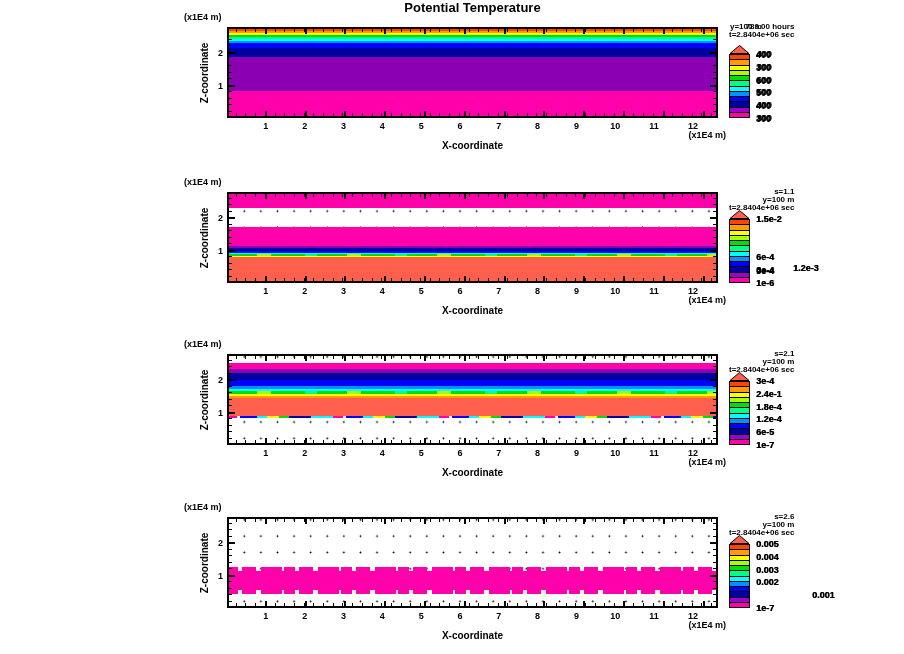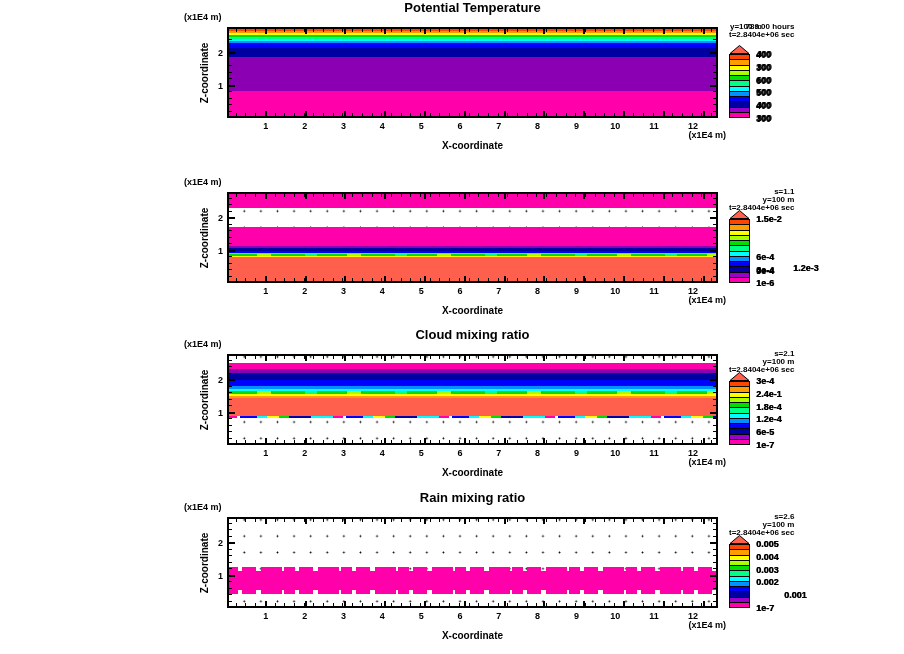--- a/index.html
+++ b/index.html
@@ -180,21 +180,20 @@
       <div class="cb-seg" style="background: rgb(0, 0, 160);"></div>
       <div class="cb-seg" style="background: rgb(156, 0, 204);"></div>
       <div class="cb-seg" style="background: rgb(255, 0, 170);"></div>
     </div>
     <div class="abs cb-label" style="left: 756px; top: 214px;">1.5e-2</div>
     <div class="abs cb-label" style="left: 793px; top: 226.8px; margin-top: 36px;">1.2e-3</div>
     <div class="abs cb-label" style="left: 756px; top: 239.6px; margin-top: 26px;">9e-4</div>
     <div class="abs cb-label" style="left: 756px; top: 252.4px;">6e-4</div>
     <div class="abs cb-label" style="left: 756px; top: 265.2px;">3e-4</div>
     <div class="abs cb-label" style="left: 756px; top: 278px;">1e-6</div>
-    <div class="abs title" style="left: 227px; top: 327px; width: 491px;">Cloud mixing ratio</div>
     <div class="abs yunit" style="left: 184px; top: 339px;">(x1E4 m)</div>
     <div class="abs" style="left: 156px; top: 392.5px; width: 100px; height: 14px; display: flex; justify-content: center;">
       <div class="ylab">Z-coordinate</div>
     </div>
     <div class="abs ytick" style="left: 209px; top: 375px; width: 14px;">2</div>
     <div class="abs ytick" style="left: 209px; top: 407.5px; width: 14px;">1</div>
     <div class="abs plot" style="left: 227px; top: 354px; width: 491px; height: 91px;">
       <div class="bands">
         <div class="band" style="height: 9px; background: transparent;"></div>
         <div class="band" style="height: 6px; background: rgb(255, 0, 170);"></div>
@@ -257,21 +256,20 @@
       <div class="cb-seg" style="background: rgb(0, 0, 160);"></div>
       <div class="cb-seg" style="background: rgb(156, 0, 204);"></div>
       <div class="cb-seg" style="background: rgb(255, 0, 170);"></div>
     </div>
     <div class="abs cb-label" style="left: 756px; top: 376px;">3e-4</div>
     <div class="abs cb-label" style="left: 756px; top: 388.8px;">2.4e-1</div>
     <div class="abs cb-label" style="left: 756px; top: 401.6px;">1.8e-4</div>
     <div class="abs cb-label" style="left: 756px; top: 414.4px;">1.2e-4</div>
     <div class="abs cb-label" style="left: 756px; top: 427.2px;">6e-5</div>
     <div class="abs cb-label" style="left: 756px; top: 440px;">1e-7</div>
-    <div class="abs title" style="left: 227px; top: 490px; width: 491px;">Rain mixing ratio</div>
     <div class="abs yunit" style="left: 184px; top: 502px;">(x1E4 m)</div>
     <div class="abs" style="left: 156px; top: 555.5px; width: 100px; height: 14px; display: flex; justify-content: center;">
       <div class="ylab">Z-coordinate</div>
     </div>
     <div class="abs ytick" style="left: 209px; top: 538px; width: 14px;">2</div>
     <div class="abs ytick" style="left: 209px; top: 570.5px; width: 14px;">1</div>
     <div class="abs plot" style="left: 227px; top: 517px; width: 491px; height: 91px;">
       <div class="bands">
         <div class="band" style="height: 50px; background: transparent;"></div>
         <div class="band p-ragged" style="height: 4px;"></div>
@@ -324,15 +322,15 @@
       <div class="cb-seg" style="background: rgb(0, 144, 255);"></div>
       <div class="cb-seg" style="background: rgb(0, 0, 255);"></div>
       <div class="cb-seg" style="background: rgb(0, 0, 160);"></div>
       <div class="cb-seg" style="background: rgb(156, 0, 204);"></div>
       <div class="cb-seg" style="background: rgb(255, 0, 170);"></div>
     </div>
     <div class="abs cb-label" style="left: 756px; top: 539px;">0.005</div>
     <div class="abs cb-label" style="left: 756px; top: 551.8px;">0.004</div>
     <div class="abs cb-label" style="left: 756px; top: 564.6px;">0.003</div>
     <div class="abs cb-label" style="left: 756px; top: 577.4px;">0.002</div>
-    <div class="abs cb-label" style="left: 756px; top: 590.2px; padding-left: 28px;">0.001</div>
+    <div class="abs cb-label" style="left: 784px; top: 590.2px; padding-left: 28px;">0.001</div>
     <div class="abs cb-label" style="left: 756px; top: 603px;">1e-7</div>
   </div>
 
 </body></html>

